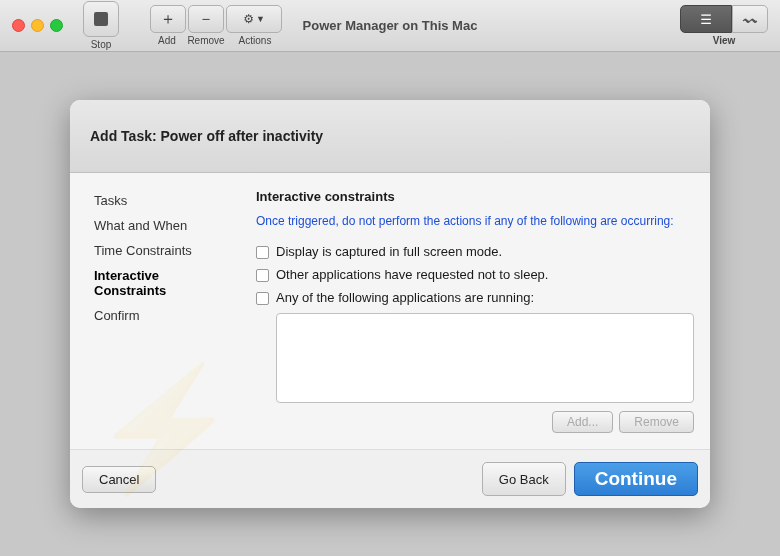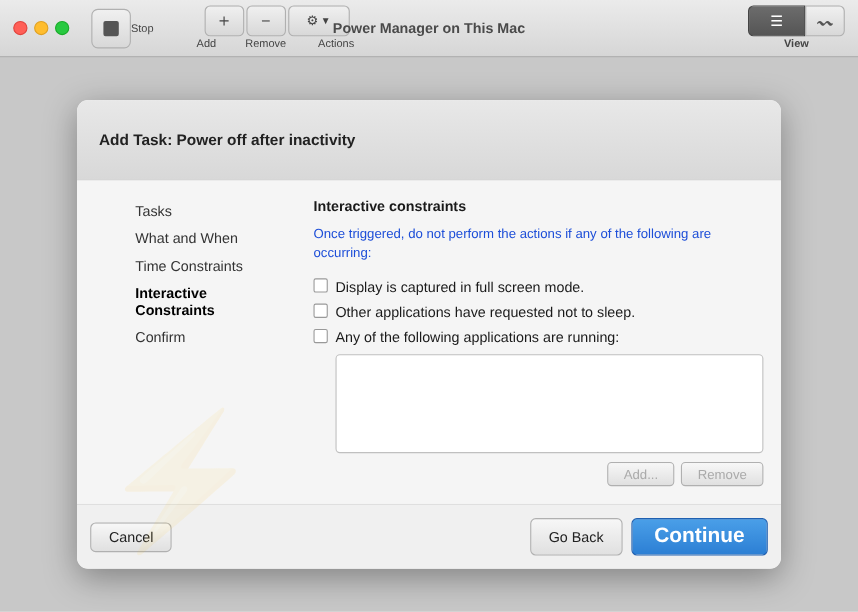--- a/index.html
+++ b/index.html
@@ -45,21 +45,21 @@
       position: absolute;
       left: 50%;
       transform: translateX(-50%);
       font-size: 13px;
       color: #4a4a4a;
       font-weight: 700;
     }
 
     .toolbar-section {
       display: flex;
-      flex-direction: row;
+      flex-direction: column;
       align-items: center;
       margin-left: 20px;
     }
     .stop-btn {
       width: 36px;
       height: 36px;
       background: linear-gradient(to bottom, #f0f0f0, #d8d8d8);
       border: 1px solid #b0b0b0;
       border-radius: 6px;
       display: flex;
@@ -103,21 +103,21 @@
       font-size: 16px;
       color: #444;
     }
     .toolbar-btn.actions {
       width: 56px;
       font-size: 12px;
       gap: 2px;
     }
     .toolbar-labels {
       display: flex;
-      gap: 17px;
+      gap: 2px;
       margin-top: 2px;
     }
     .toolbar-btn-label {
       font-size: 10px;
       color: #444;
       text-align: center;
     }
     .toolbar-btn-label.add { width: 36px; }
     .toolbar-btn-label.remove { width: 38px; }
     .toolbar-btn-label.actions { width: 56px; }
@@ -198,21 +198,20 @@
       flex: 1;
       padding: 16px;
       gap: 0;
     }
 
     
     .sidebar-nav {
       width: 160px;
       flex-shrink: 0;
       padding-right: 10px;
-      margin-left: 29px;
     }
     .nav-item {
       padding: 4px 8px;
       cursor: pointer;
       border-radius: 4px;
       font-size: 13px;
       color: #333;
       margin-bottom: 2px;
     }
     .nav-item.active {
@@ -232,21 +231,21 @@
     }
     .section-desc {
       font-size: 12px;
       color: #1d4ed8;
       margin-bottom: 14px;
       line-height: 1.5;
     }
 
     .checkbox-row {
       display: flex;
-      align-items: flex-start;
+      align-items: flex-end;
       gap: 7px;
       margin-bottom: 8px;
       font-size: 13px;
     }
     .checkbox {
       width: 13px;
       height: 13px;
       border: 1px solid #999;
       border-radius: 2px;
       background: white;

